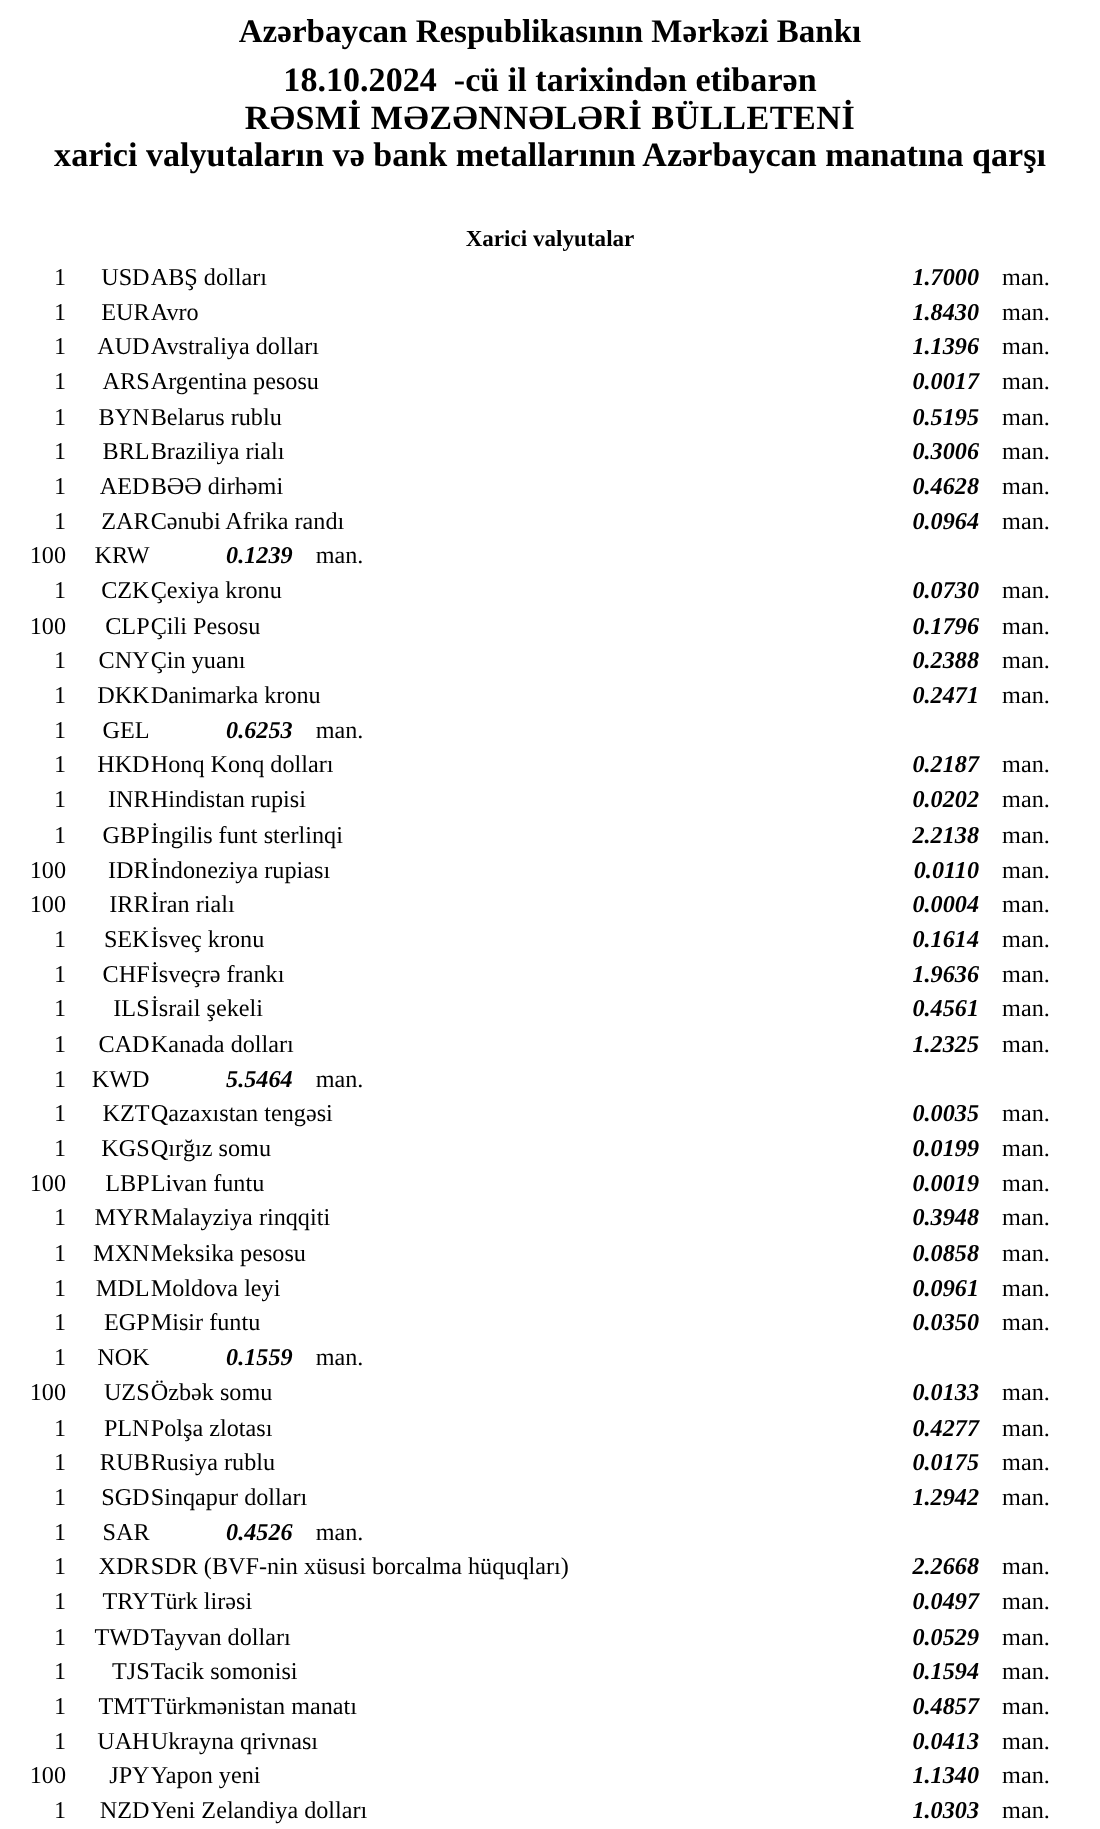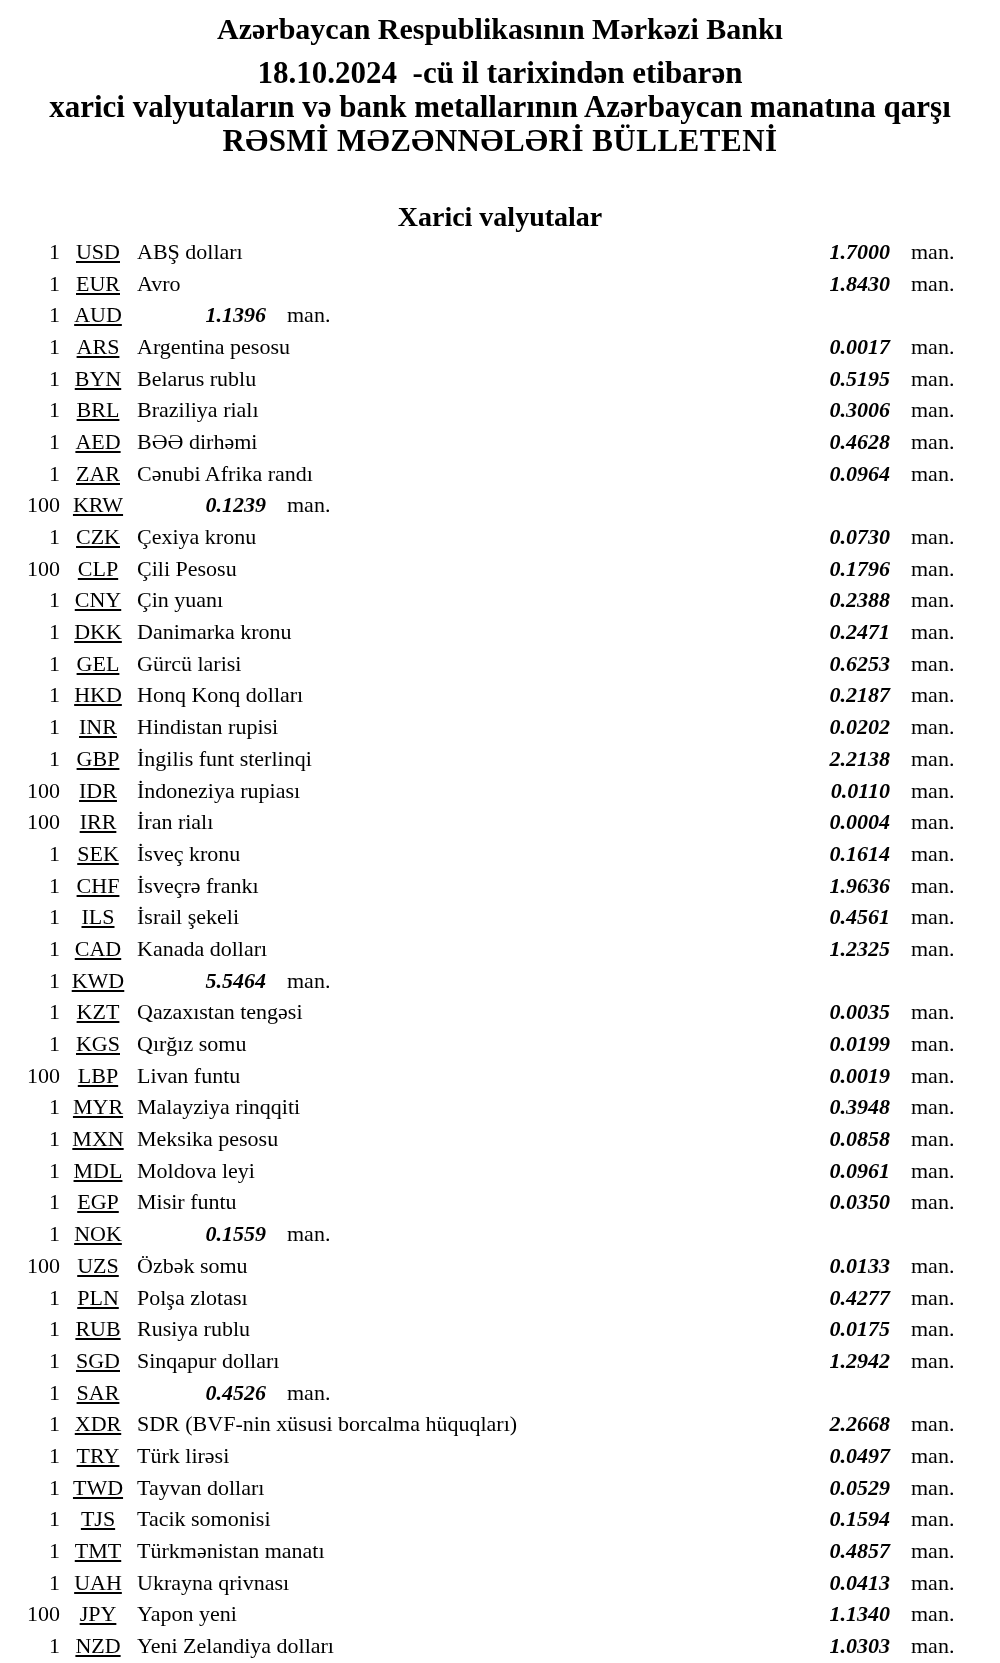--- a/index.html
+++ b/index.html
@@ -30,43 +30,42 @@
     font-weight: 700;
     font-size: 31px;
     line-height: 34px;
     white-space: pre-wrap;
   }
   .date-line { margin-top: 8px; }
   .bulletin-line { letter-spacing: 0.5px; }
   .section-title {
     text-align: center;
     font-weight: 700;
-    font-size: 28px;
+    font-size: 21px;
     line-height: 32px;
     margin-top: 43px;
   }
   .rates-table {
     margin-top: 3px;
   }
   .row {
     display: flex;
     align-items: center;
     height: 31.7px;
     font-size: 22px;
     box-sizing: border-box;
     padding-right: 37px;
   }
   .qty {
     flex: 0 0 60px;
     text-align: right;
   }
   .code {
     flex: 0 0 76px;
-    text-align: center;
-    text-decoration: underline;
+    text-align: right;
   }
   .name {
     flex: 1 1 auto;
     text-align: left;
     padding-left: 1px;
     white-space: nowrap;
     overflow: hidden;
   }
   .rate {
     flex: 0 0 130px;
@@ -80,22 +79,22 @@
     text-align: left;
     padding-left: 21px;
   }
 </style>
 </head>
 <body>
 
 <div class="page">
   <div class="title">Azərbaycan Respublikasının Mərkəzi Bankı</div>
   <div class="hline date-line">18.10.2024  -cü il tarixindən etibarən</div>
+  <div class="hline bulletin-line">RƏSMİ MƏZƏNNƏLƏRİ BÜLLETENİ</div>
   <div class="hline">xarici valyutaların və bank metallarının Azərbaycan manatına qarşı</div>
-  <div class="hline bulletin-line">RƏSMİ MƏZƏNNƏLƏRİ BÜLLETENİ</div>
 
   <div class="section-title">Xarici valyutalar</div>
 
   <div class="rates-table">
   <div class="row">
     <span class="qty">1</span>
     <span class="code">USD</span>
     <span class="name">ABŞ dolları</span>
     <span class="rate">1.7000</span>
     <span class="unit">man.</span>
@@ -105,20 +104,21 @@
     <span class="qty">1</span>
     <span class="code">EUR</span>
     <span class="name">Avro</span>
     <span class="rate">1.8430</span>
     <span class="unit">man.</span>
   </div>
 
   <div class="row">
     <span class="qty">1</span>
     <span class="code">AUD</span>
+    <span class="name">Avstraliya dolları</span>
     <span class="rate">1.1396</span>
     <span class="unit">man.</span>
   </div>
 
   <div class="row">
     <span class="qty">1</span>
     <span class="code">ARS</span>
     <span class="name">Argentina pesosu</span>
     <span class="rate">0.0017</span>
     <span class="unit">man.</span>
@@ -191,21 +191,20 @@
     <span class="qty">1</span>
     <span class="code">DKK</span>
     <span class="name">Danimarka kronu</span>
     <span class="rate">0.2471</span>
     <span class="unit">man.</span>
   </div>
 
   <div class="row">
     <span class="qty">1</span>
     <span class="code">GEL</span>
-    <span class="name">Gürcü larisi</span>
     <span class="rate">0.6253</span>
     <span class="unit">man.</span>
   </div>
 
   <div class="row">
     <span class="qty">1</span>
     <span class="code">HKD</span>
     <span class="name">Honq Konq dolları</span>
     <span class="rate">0.2187</span>
     <span class="unit">man.</span>

